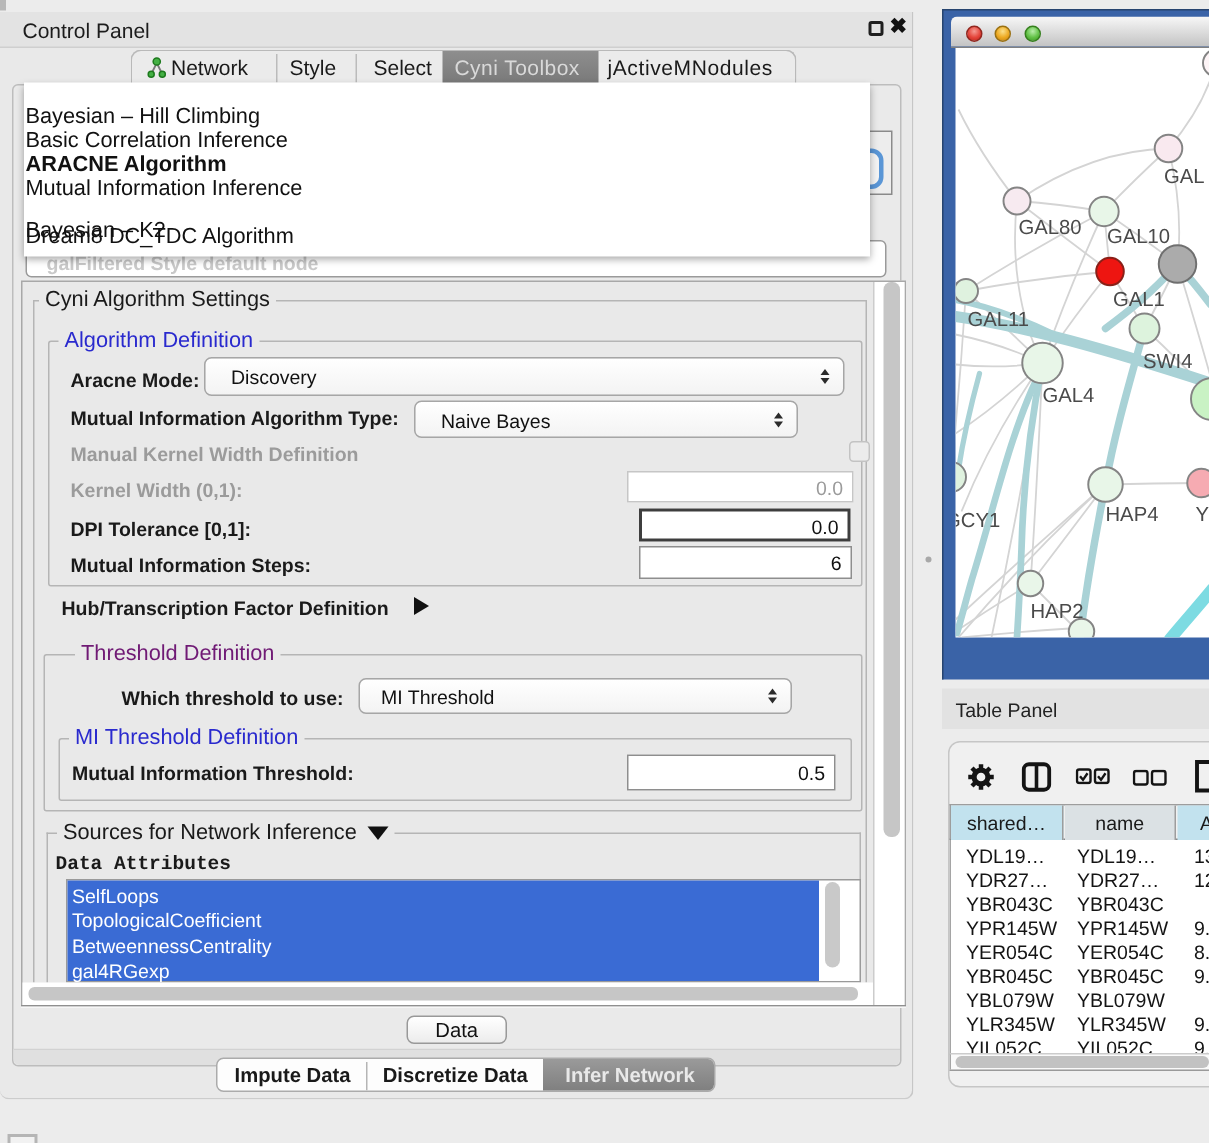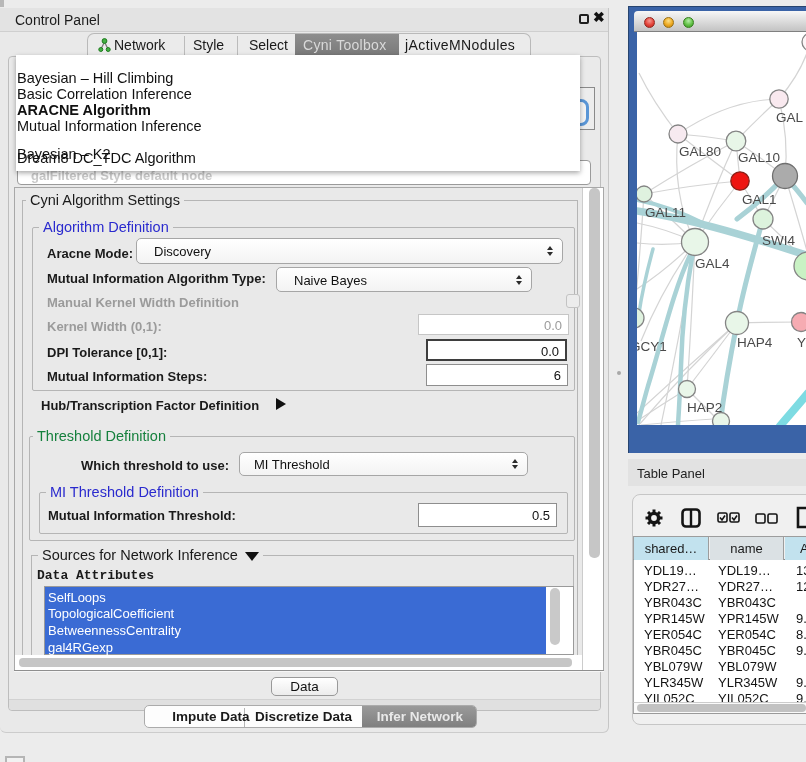--- a/index.html
+++ b/index.html
@@ -18,21 +18,21 @@
   border-bottom:4.5px solid #2b2b2b; }
 .arrows .dn { position:absolute; bottom:2px; left:0; width:0; height:0;
   border-left:3.5px solid transparent; border-right:3.5px solid transparent;
   border-top:4.5px solid #2b2b2b; }
 .tfield { position:absolute; background:#fff; border:1px solid #8e8e8e;
   font-size:13px; color:#111; text-align:right; padding:3px 6px 0 0; }
 .grp { position:absolute; border:1px solid #b5b5b5; border-radius:2px; }
 .gtitle { position:absolute; top:-8px; left:6px; background:#e9e9e9;
   padding:0 4px; font-size:14.5px; line-height:15px; white-space:nowrap; }
 .titleblue { color:#2a2ace; }
-.titlegreen { color:#15803d; }
+.titlegreen { color:#701a75;margin-left:17px; }
 </style>
 </head>
 <body>
 
 <div class="abs" id="cpanel" style="left:0px; top:8px; width:609px; height:725px;
   background:#e9e9e9; border-right:1px solid #c6c6c6; border-bottom:1px solid #cccccc;
   border-radius:0 0 6px 6px;">
 
   <div class="abs" style="left:0; top:0; width:100%; height:24px; background:#e3e3e3;
     border-bottom:1px solid #cfcfcf;"></div>
@@ -156,21 +156,21 @@
 
 <div class="abs" style="left:271px; top:677px; width:67px; height:19px;
   background:linear-gradient(#ffffff,#ececec); border:1px solid #999999; border-radius:5px;
   font-size:13.5px; color:#111; text-align:center; line-height:17px; z-index:3;">Data</div>
 
 <div class="abs" id="bottomtabs" style="left:144px; top:705px; width:333px; height:23px;
   background:#fdfdfd; border:1px solid #ababab; border-radius:5px; z-index:4; overflow:hidden;">
   <div class="abs" style="left:99px; top:2px; width:1px; height:19px; background:#b5b5b5;"></div>
   <div class="abs" style="left:217px; top:0; width:116px; height:23px;
     background:linear-gradient(#9a9a9a,#7d7d7d);"></div>
-  <div class="abs b13" style="left:0; top:3px; width:100px; text-align:center; font-size:13.5px;margin-left:16px;">Impute Data</div>
+  <div class="abs b13" style="left:0; top:3px; width:100px; text-align:center; font-size:13.5px;">Impute Data</div>
   <div class="abs b13" style="left:100px; top:3px; width:117px; text-align:center; font-size:13.5px;">Discretize Data</div>
   <div class="abs b13" style="left:217px; top:3px; width:116px; text-align:center; font-size:13.5px; color:#e9e9e9;">Infer Network</div>
 </div>
 
 <div class="abs" id="popup" style="left:16px; top:55px; width:564px; height:116px; background:#ffffff;
   box-shadow:0 2px 5px rgba(0,0,0,0.35); z-index:10;">
   <div class="abs" style="left:1px; top:15px; font-size:14.5px; color:#111;">Bayesian – Hill Climbing</div>
   <div class="abs" style="left:1px; top:31px; font-size:14.5px; color:#111;">Basic Correlation Inference</div>
   <div class="abs" style="left:1px; top:47px; font-size:14.5px; font-weight:bold; color:#111;">ARACNE Algorithm</div>
   <div class="abs" style="left:1px; top:63px; font-size:14.5px; color:#111;">Mutual Information Inference</div>

